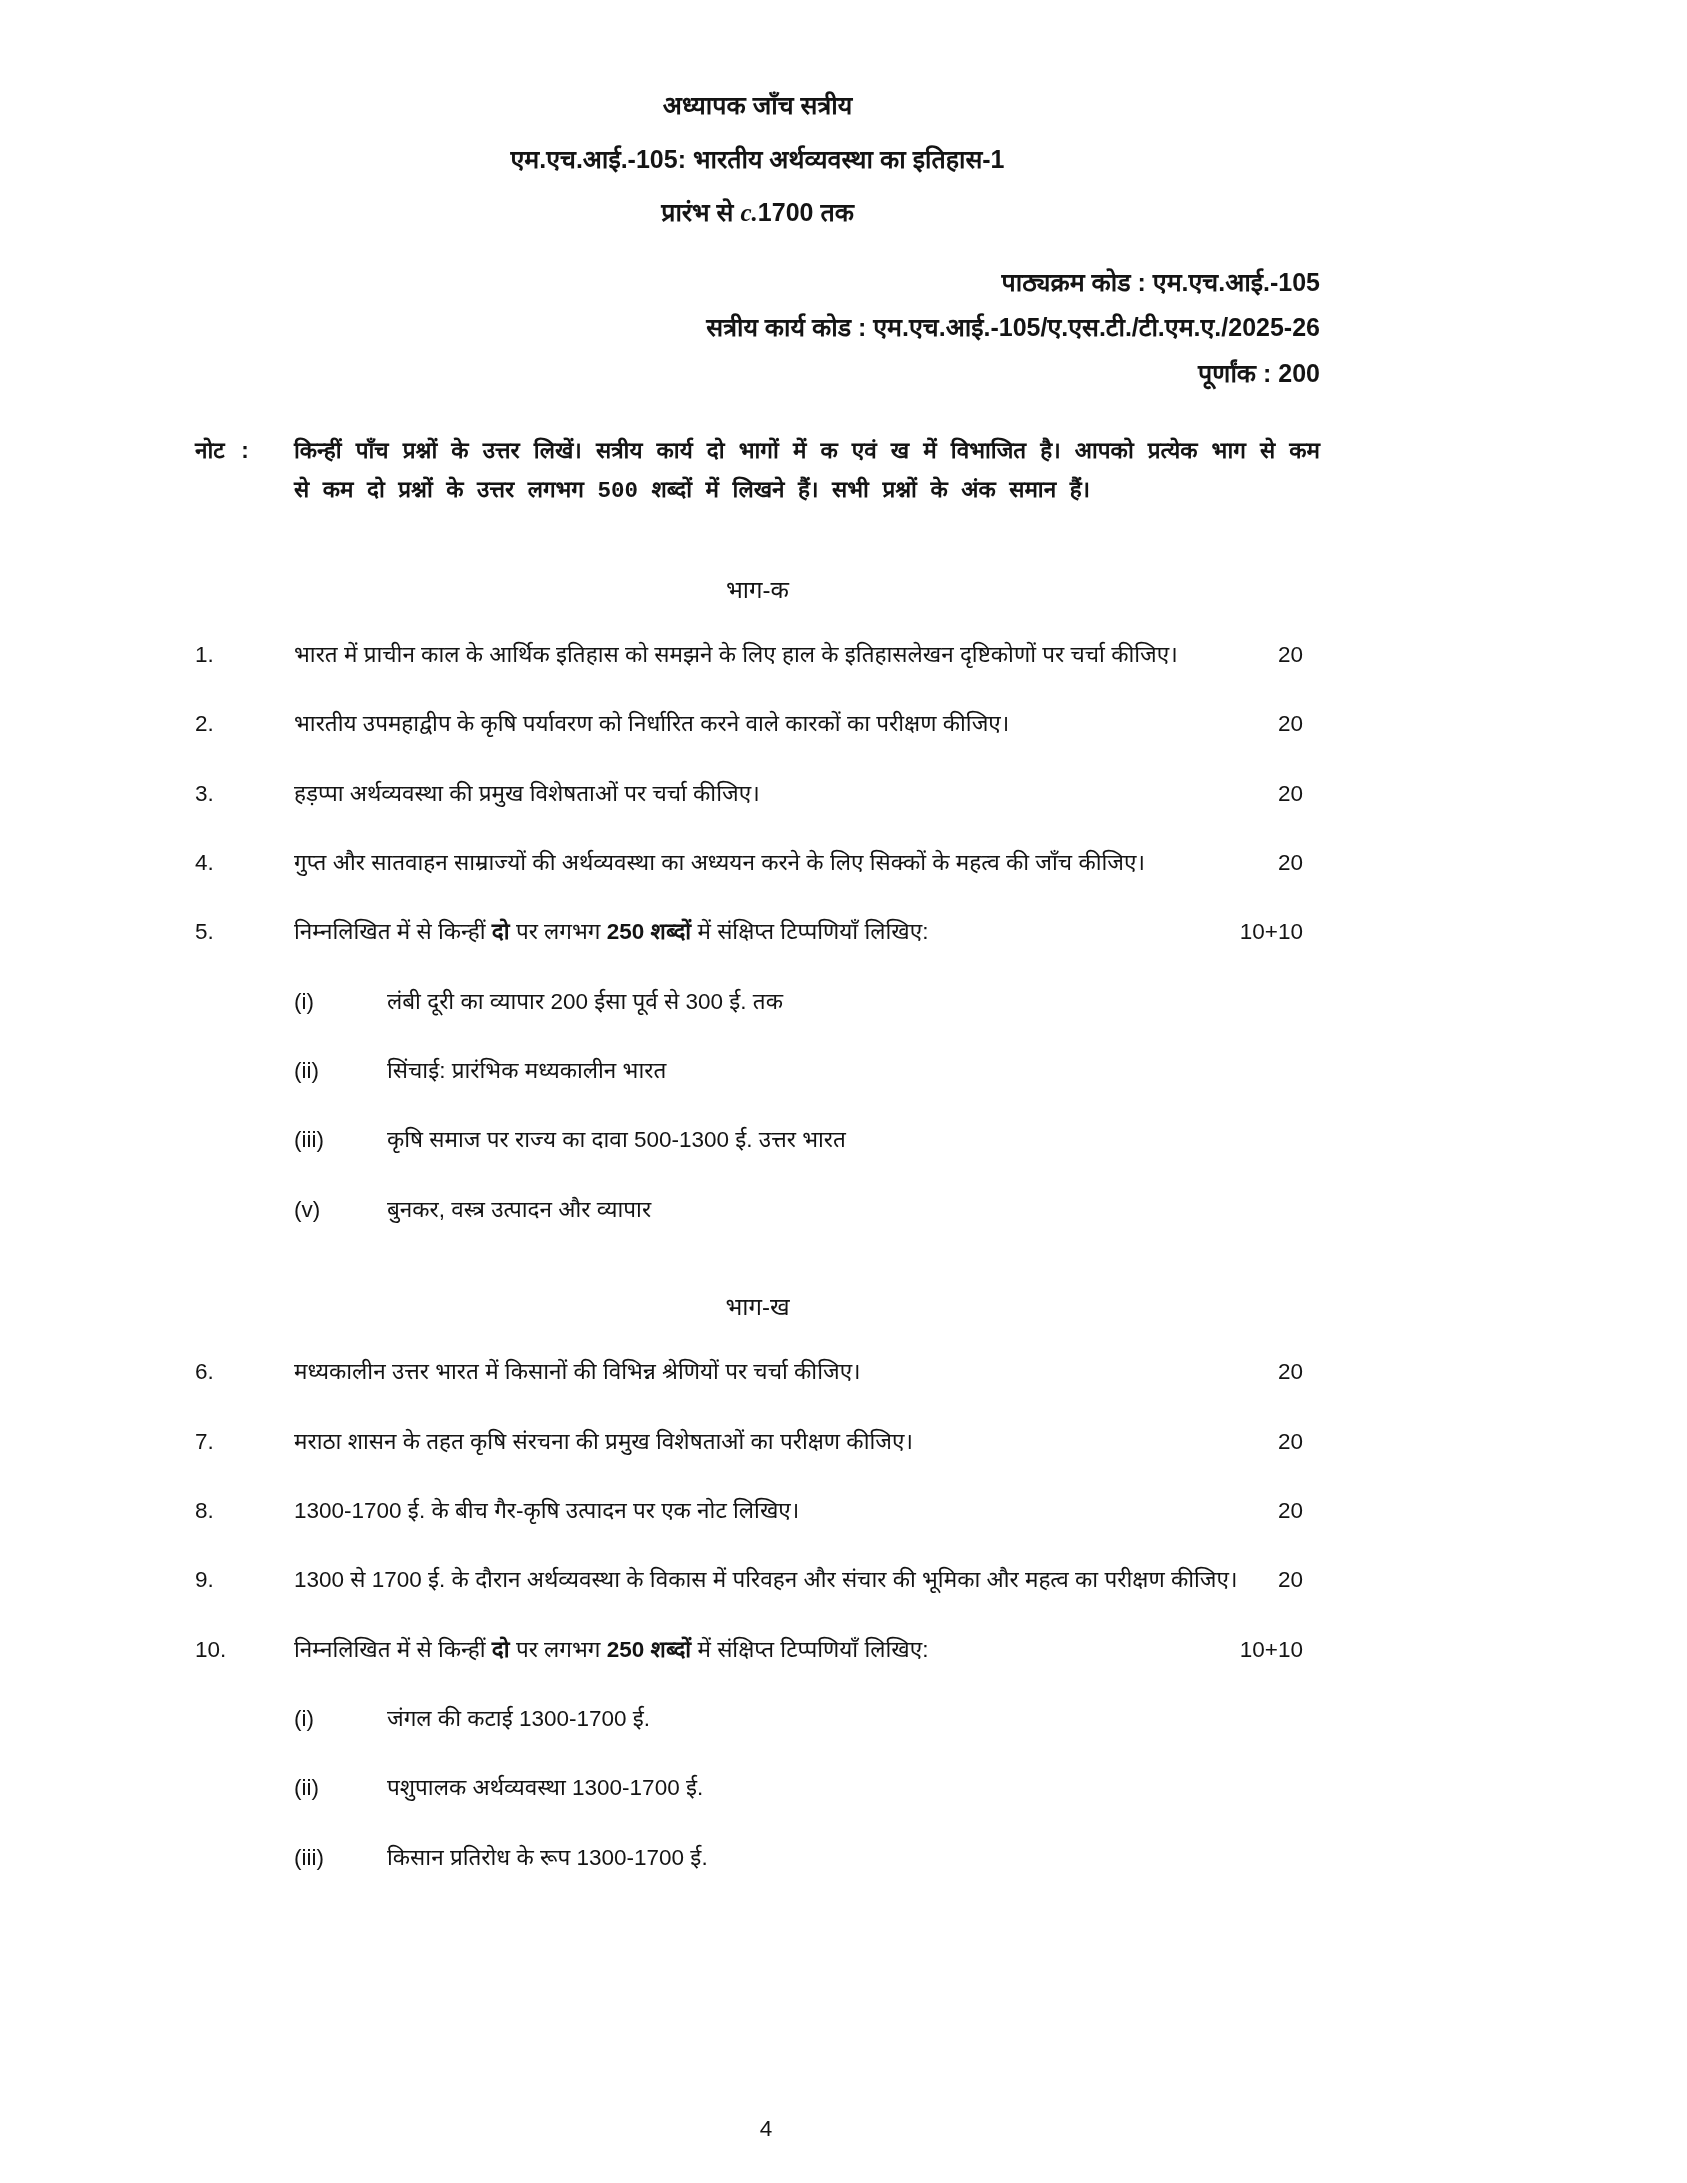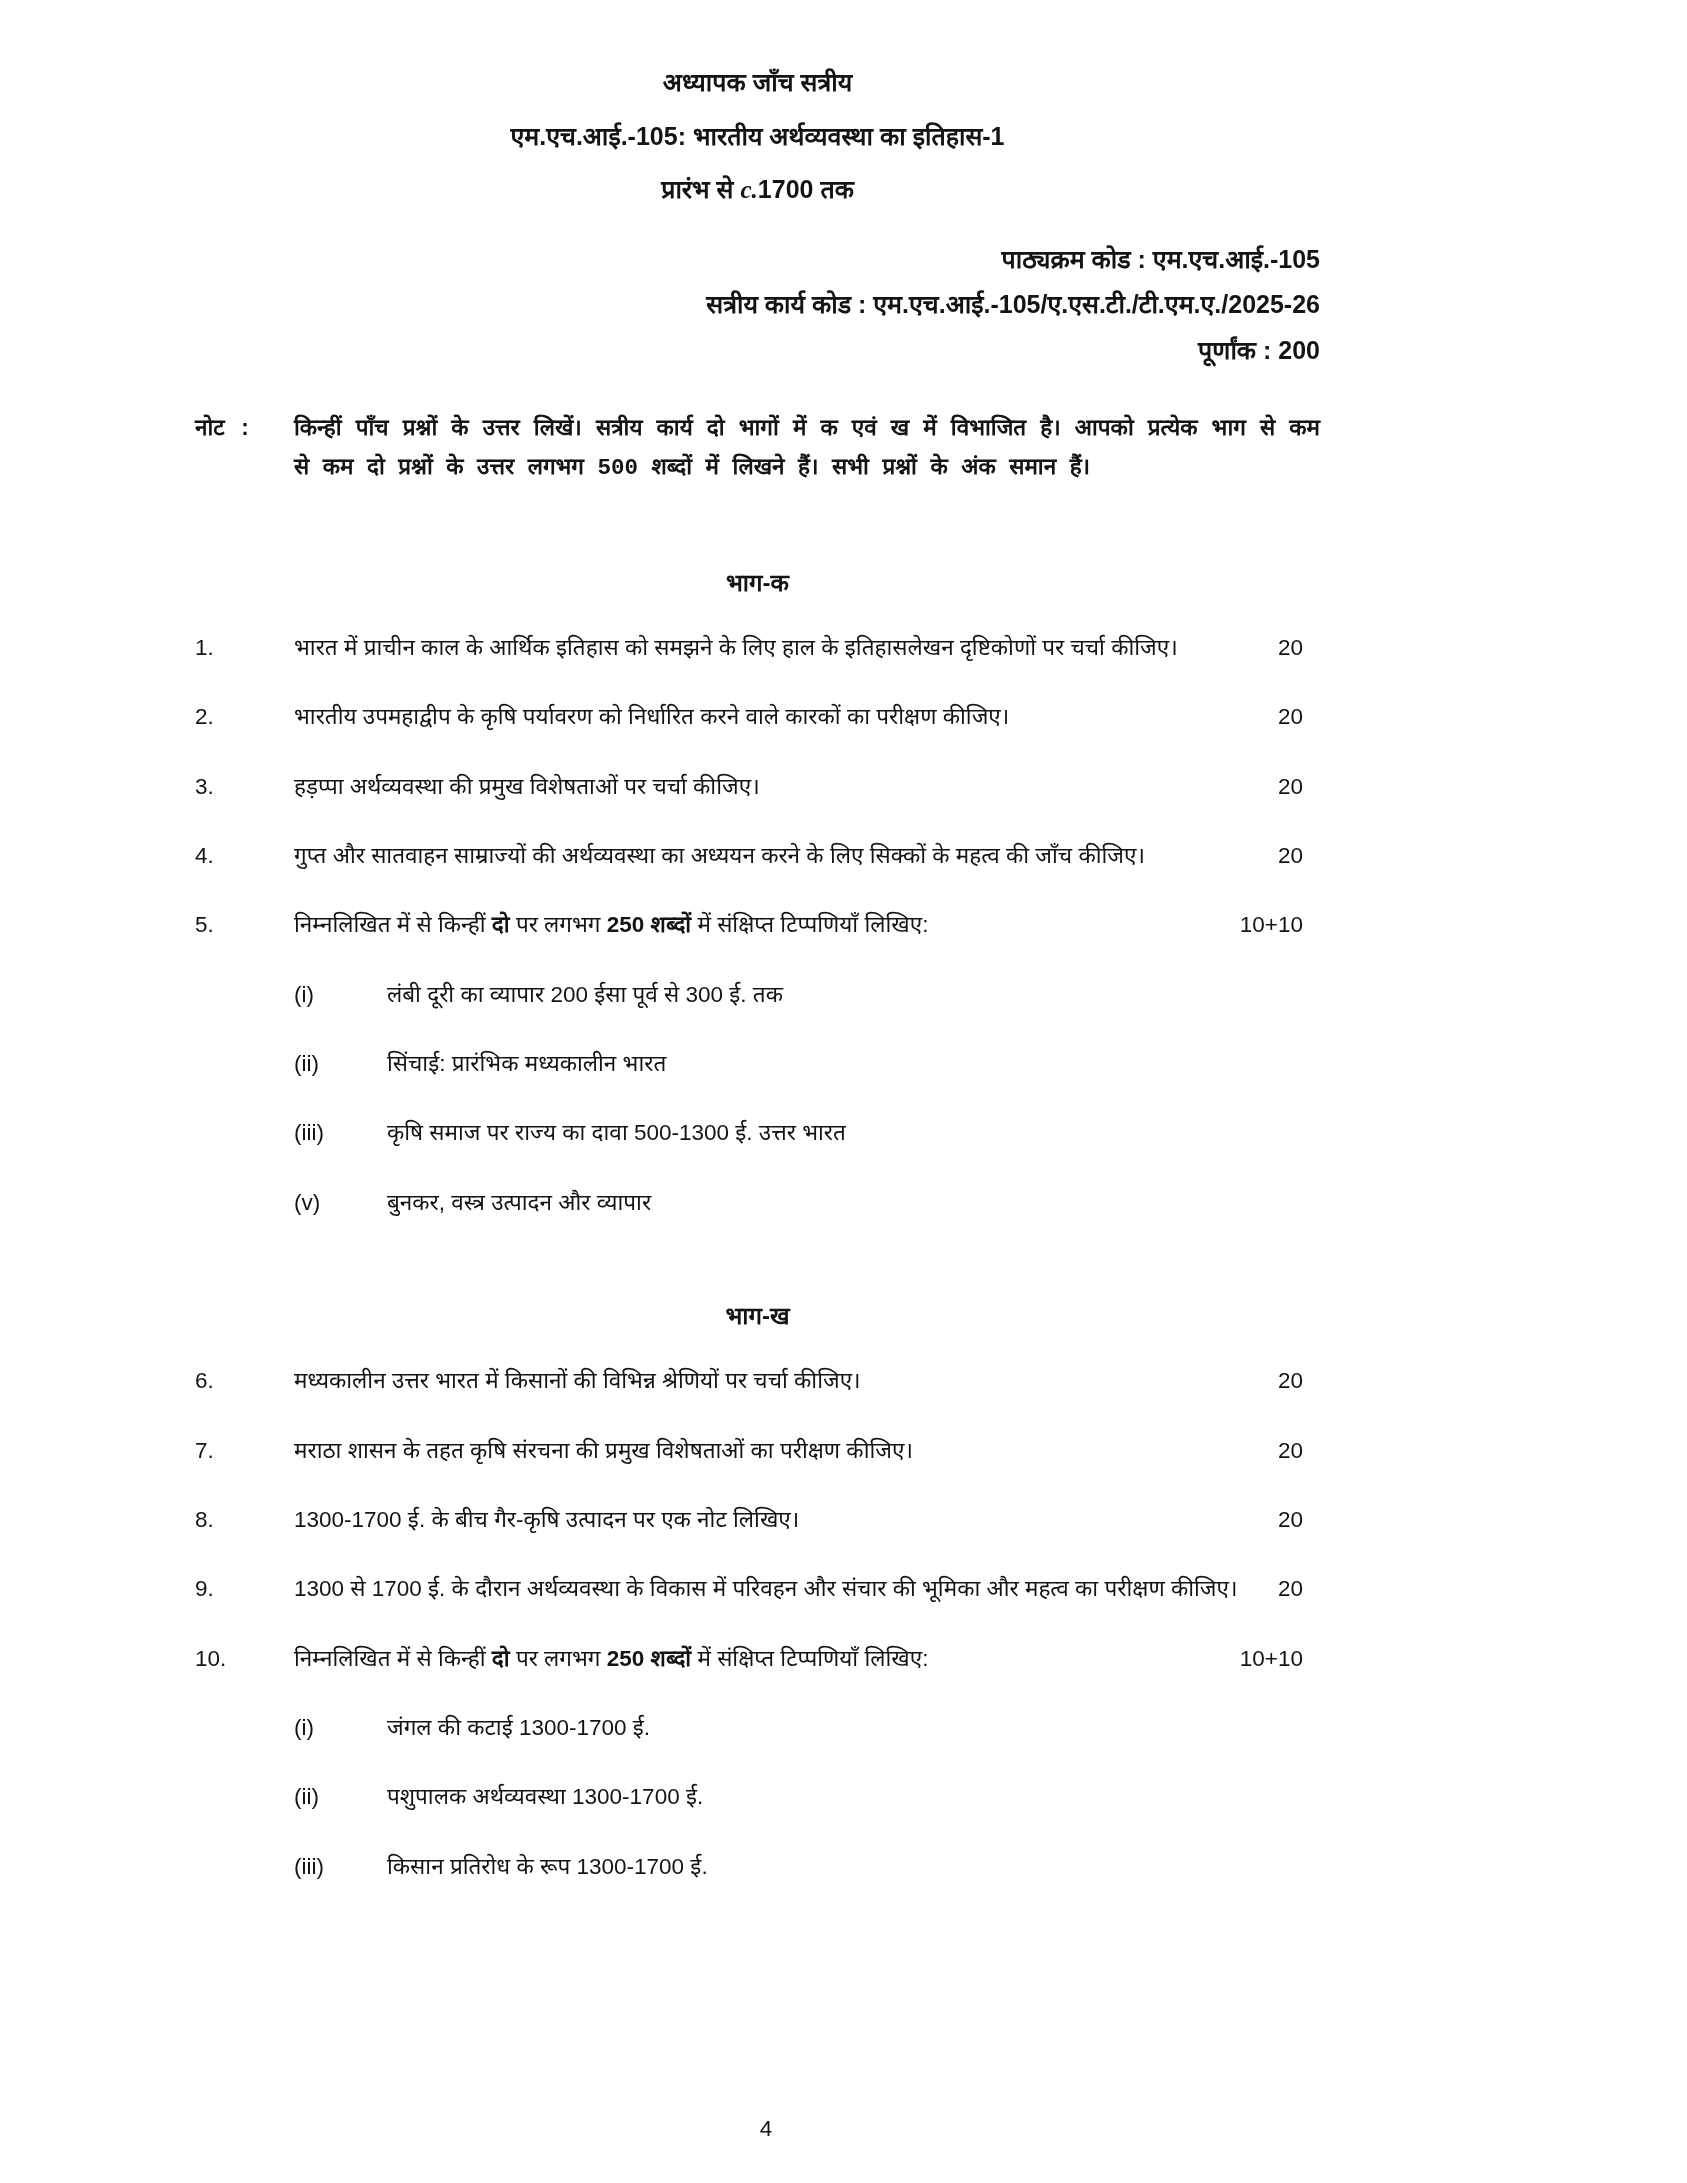--- a/index.html
+++ b/index.html
@@ -7,21 +7,21 @@
     padding: 0;
     background: #ffffff;
     color: #141414;
     font-family: "Liberation Sans", "DejaVu Sans", sans-serif;
   }
   .sheet {
     position: relative;
     width: 1532px;
     height: 2183px;
     box-sizing: border-box;
-    padding: 48px 212px 0 195px;
+    padding: 71px 212px 0 195px;
     overflow: hidden;
     background: #ffffff;
   }
   
   .doc-header {
     text-align: center;
     font-weight: bold;
     font-size: 25px;
     line-height: 1.5;
   }
@@ -43,23 +43,23 @@
     font-weight: bold;
     font-size: 22.5px;
     line-height: 1.75;
     font-family: Liberation Mono, monospace;
   }
   .note-label { width: 99px; flex: none; }
   .note-text { flex: 1; text-align: justify; }
   
   .section-title {
     text-align: center;
-    font-weight: bold;
+    font-weight: normal;
     font-size: 24px;
-    margin-top: 76px;
+    margin-top: 60px;
     margin-bottom: 18.5px;
   }
   .q-row {
     display: flex;
     position: relative;
     margin-top: 30px;
     font-size: 22.5px;
     line-height: 1.75;
   }
   .q-num { width: 99px; flex: none; }

